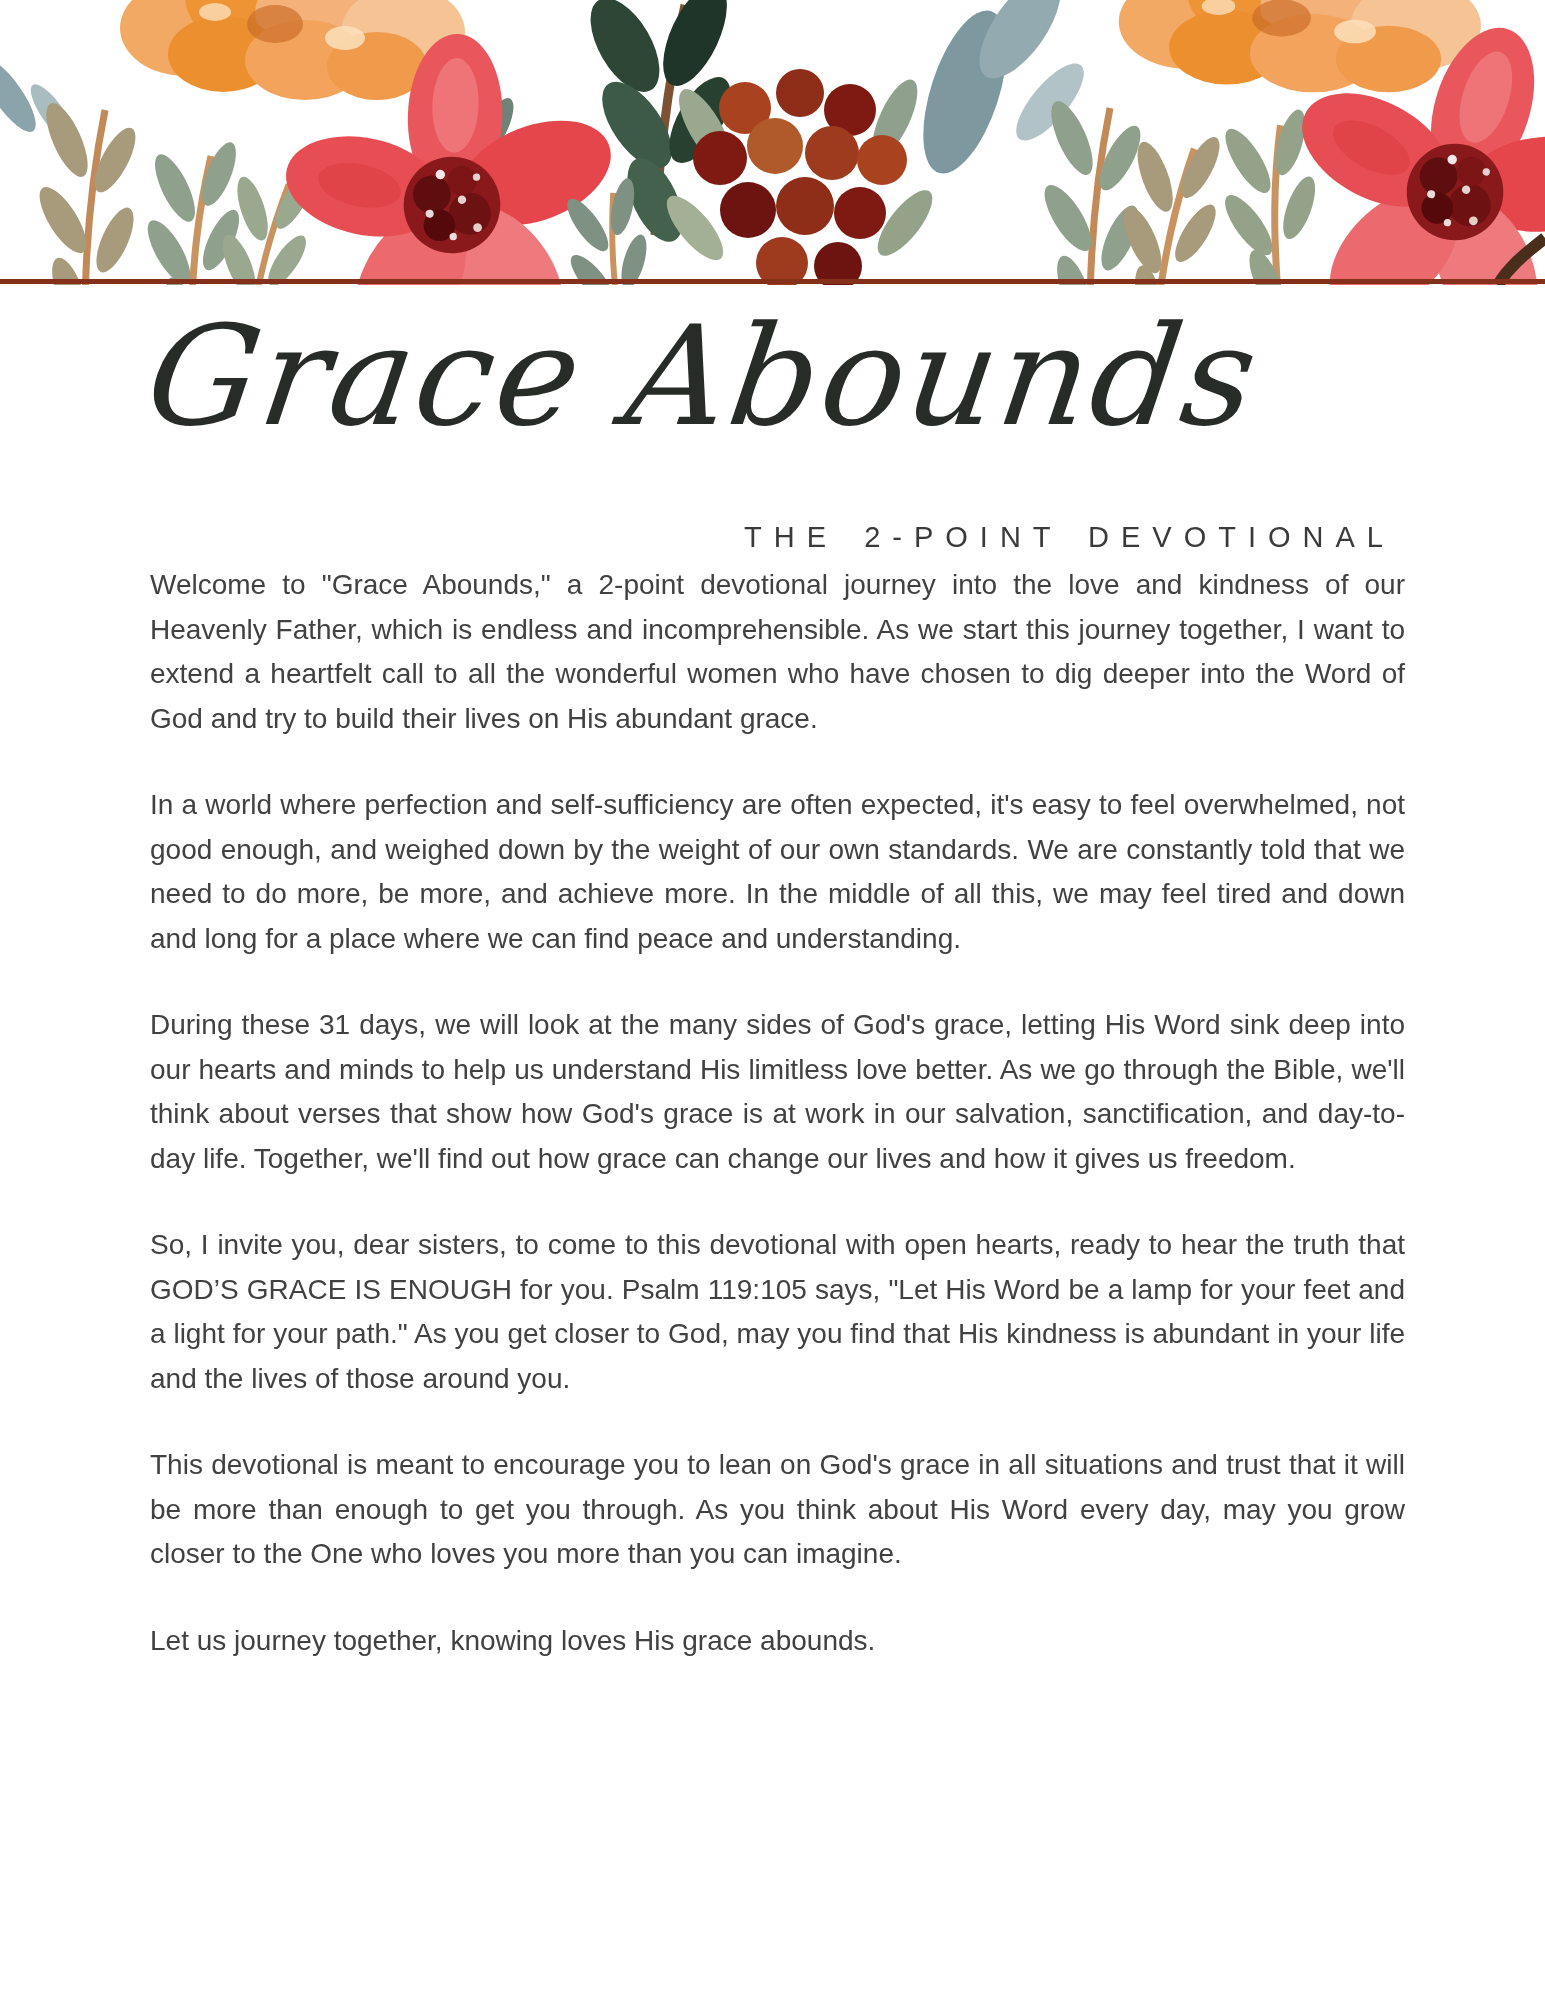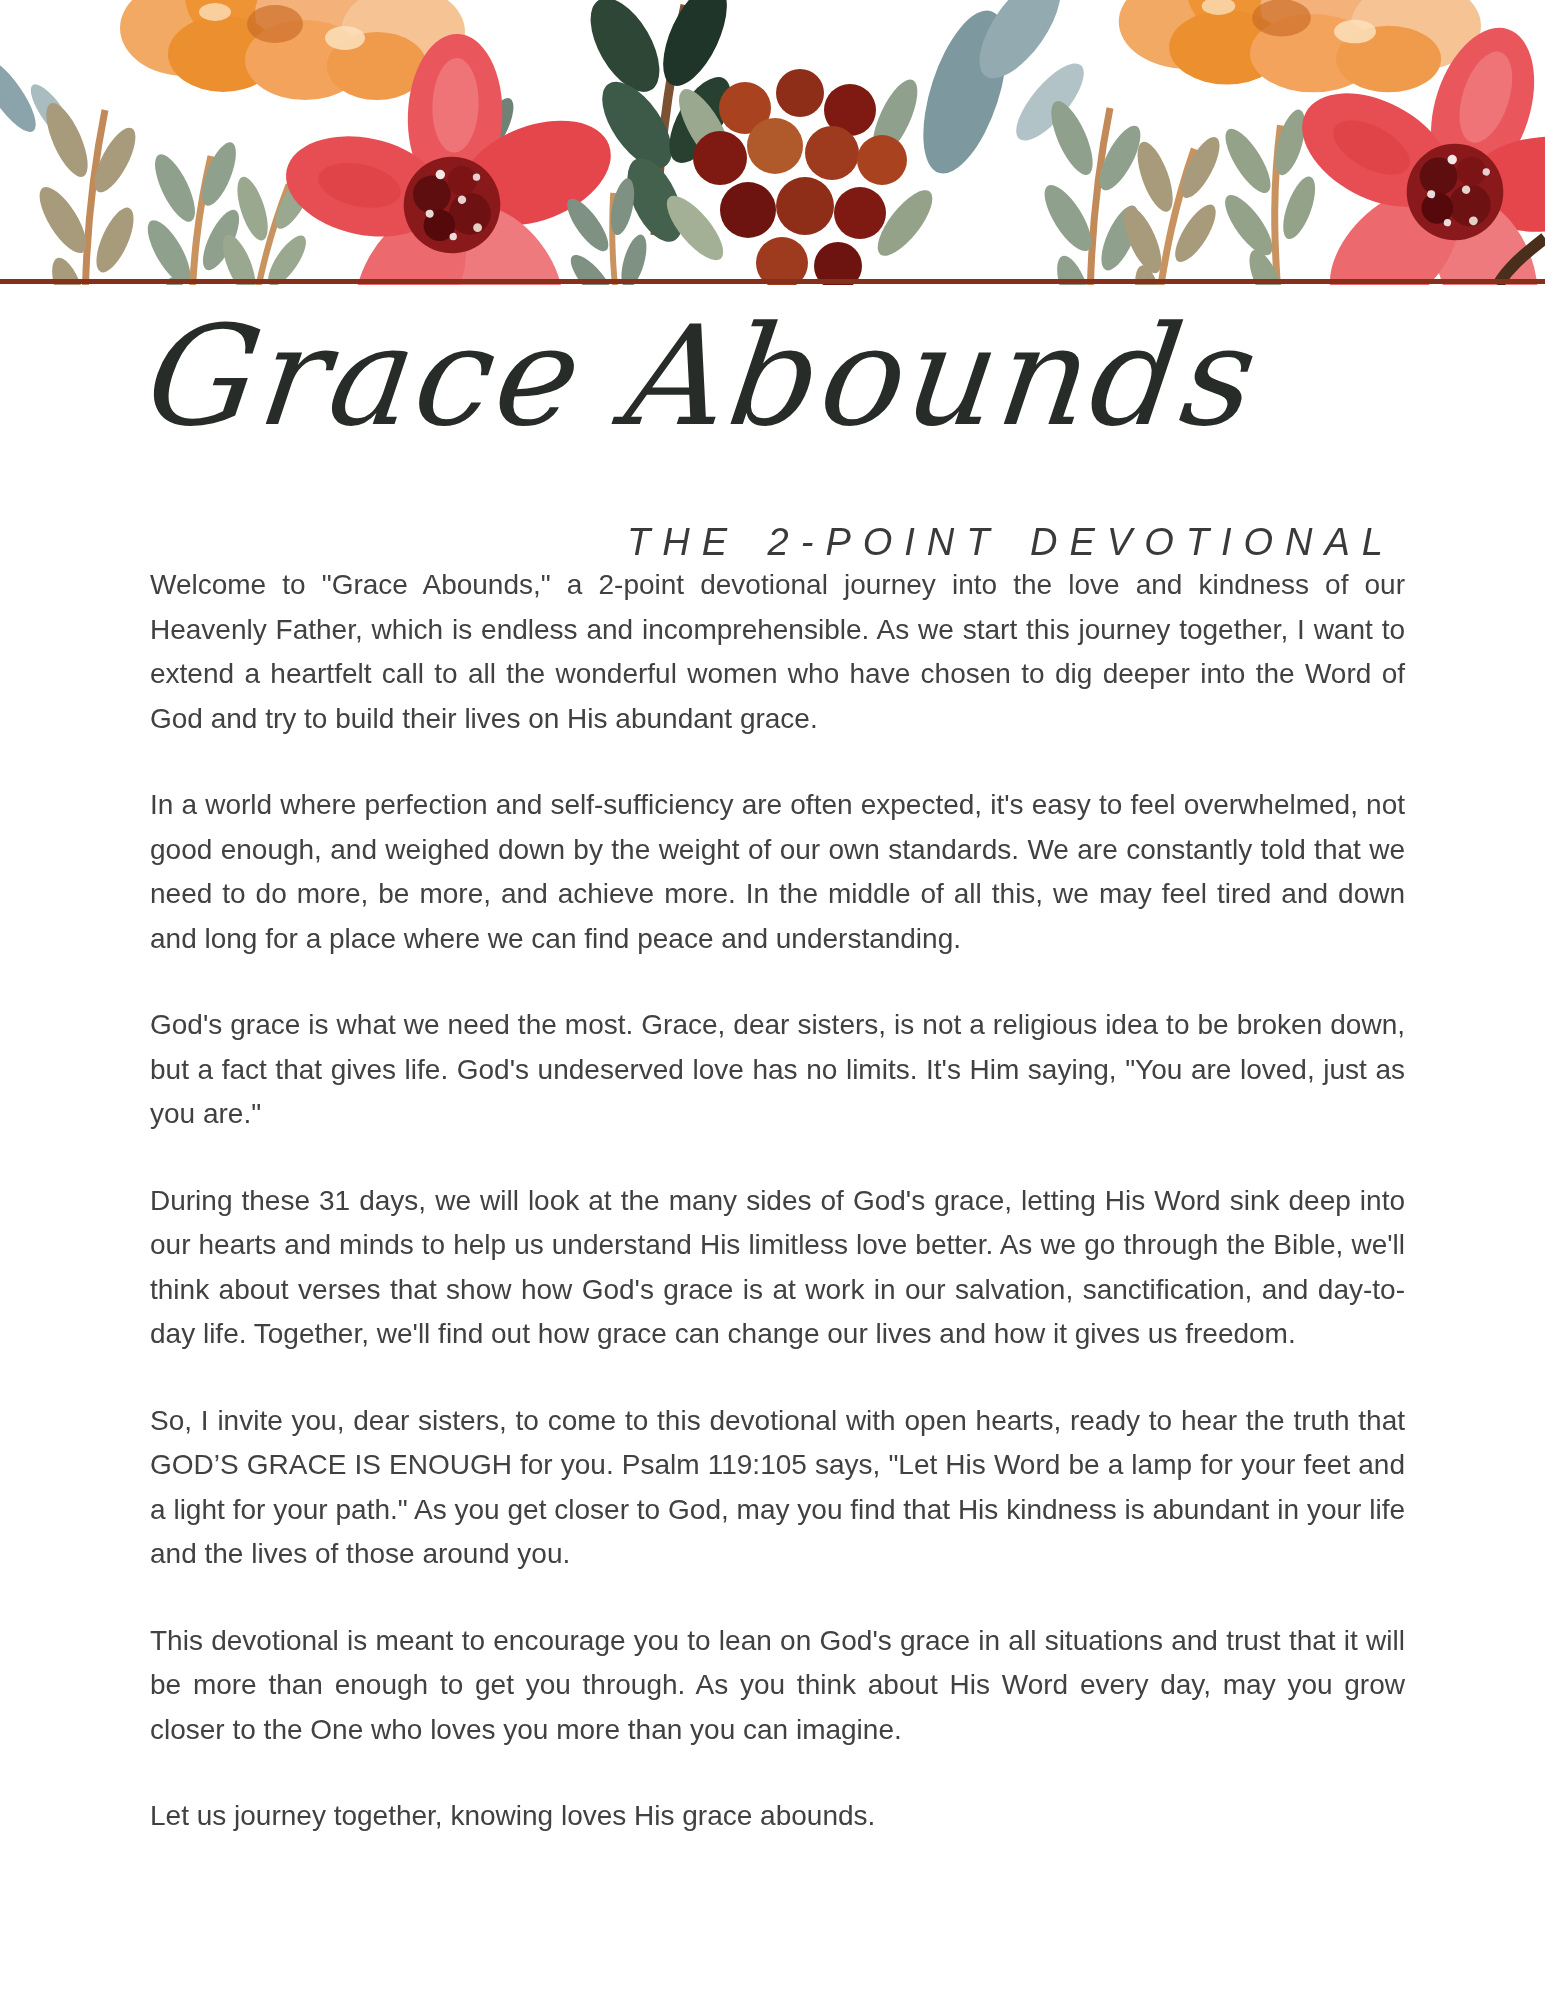--- a/index.html
+++ b/index.html
@@ -30,26 +30,25 @@
     transform: skewX(-8deg);
     transform-origin: left bottom;
     white-space: nowrap;
   }
   .subtitle {
     position: absolute;
     top: 521px;
     left: 150px;
     width: 1245px;
     text-align: right;
-    font-size: 38px;
+    font-size: 29px;
     letter-spacing: 12px;
     word-spacing: 6px;
     color: #3a3a3a;
     white-space: nowrap;
-    font-style: italic;
   }
   .body-copy {
     position: absolute;
     top: 563px;
     left: 150px;
     width: 1255px;
     font-size: 28px;
     line-height: 44.5px;
     color: #414141;
     text-align: justify;
@@ -180,20 +179,19 @@
     <rect x="0" y="279" width="1545" height="5" fill="#84301A"></rect>
   </svg>
 
   <h1 class="title">Grace Abounds</h1>
 
   <div class="subtitle">THE 2-POINT DEVOTIONAL</div>
 
   <div class="body-copy">
     <p>Welcome to "Grace Abounds," a 2-point devotional journey into the love and kindness of our Heavenly Father, which is endless and incomprehensible. As we start this journey together, I want to extend a heartfelt call to all the wonderful women who have chosen to dig deeper into the Word of God and try to build their lives on His abundant grace.</p>
     <p>In a world where perfection and self-sufficiency are often expected, it's easy to feel overwhelmed, not good enough, and weighed down by the weight of our own standards. We are constantly told that we need to do more, be more, and achieve more. In the middle of all this, we may feel tired and down and long for a place where we can find peace and understanding.</p>
-    <p>God's grace is what we need the most. Grace, dear sisters, is not a religious idea to be broken down, but a fact that gives life. God's undeserved love has no limits. It's Him saying, "You are loved, just as you are."</p>
     <p>During these 31 days, we will look at the many sides of God's grace, letting His Word sink deep into our hearts and minds to help us understand His limitless love better. As we go through the Bible, we'll think about verses that show how God's grace is at work in our salvation, sanctification, and day-to-day life. Together, we'll find out how grace can change our lives and how it gives us freedom.</p>
     <p>So, I invite you, dear sisters, to come to this devotional with open hearts, ready to hear the truth that GOD’S GRACE IS ENOUGH for you. Psalm 119:105 says, "Let His Word be a lamp for your feet and a light for your path." As you get closer to God, may you find that His kindness is abundant in your life and the lives of those around you.</p>
     <p>This devotional is meant to encourage you to lean on God's grace in all situations and trust that it will be more than enough to get you through. As you think about His Word every day, may you grow closer to the One who loves you more than you can imagine.</p>
     <p>Let us journey together, knowing loves His grace abounds.</p>
   </div>
 
 </div>
 
 </body></html>

